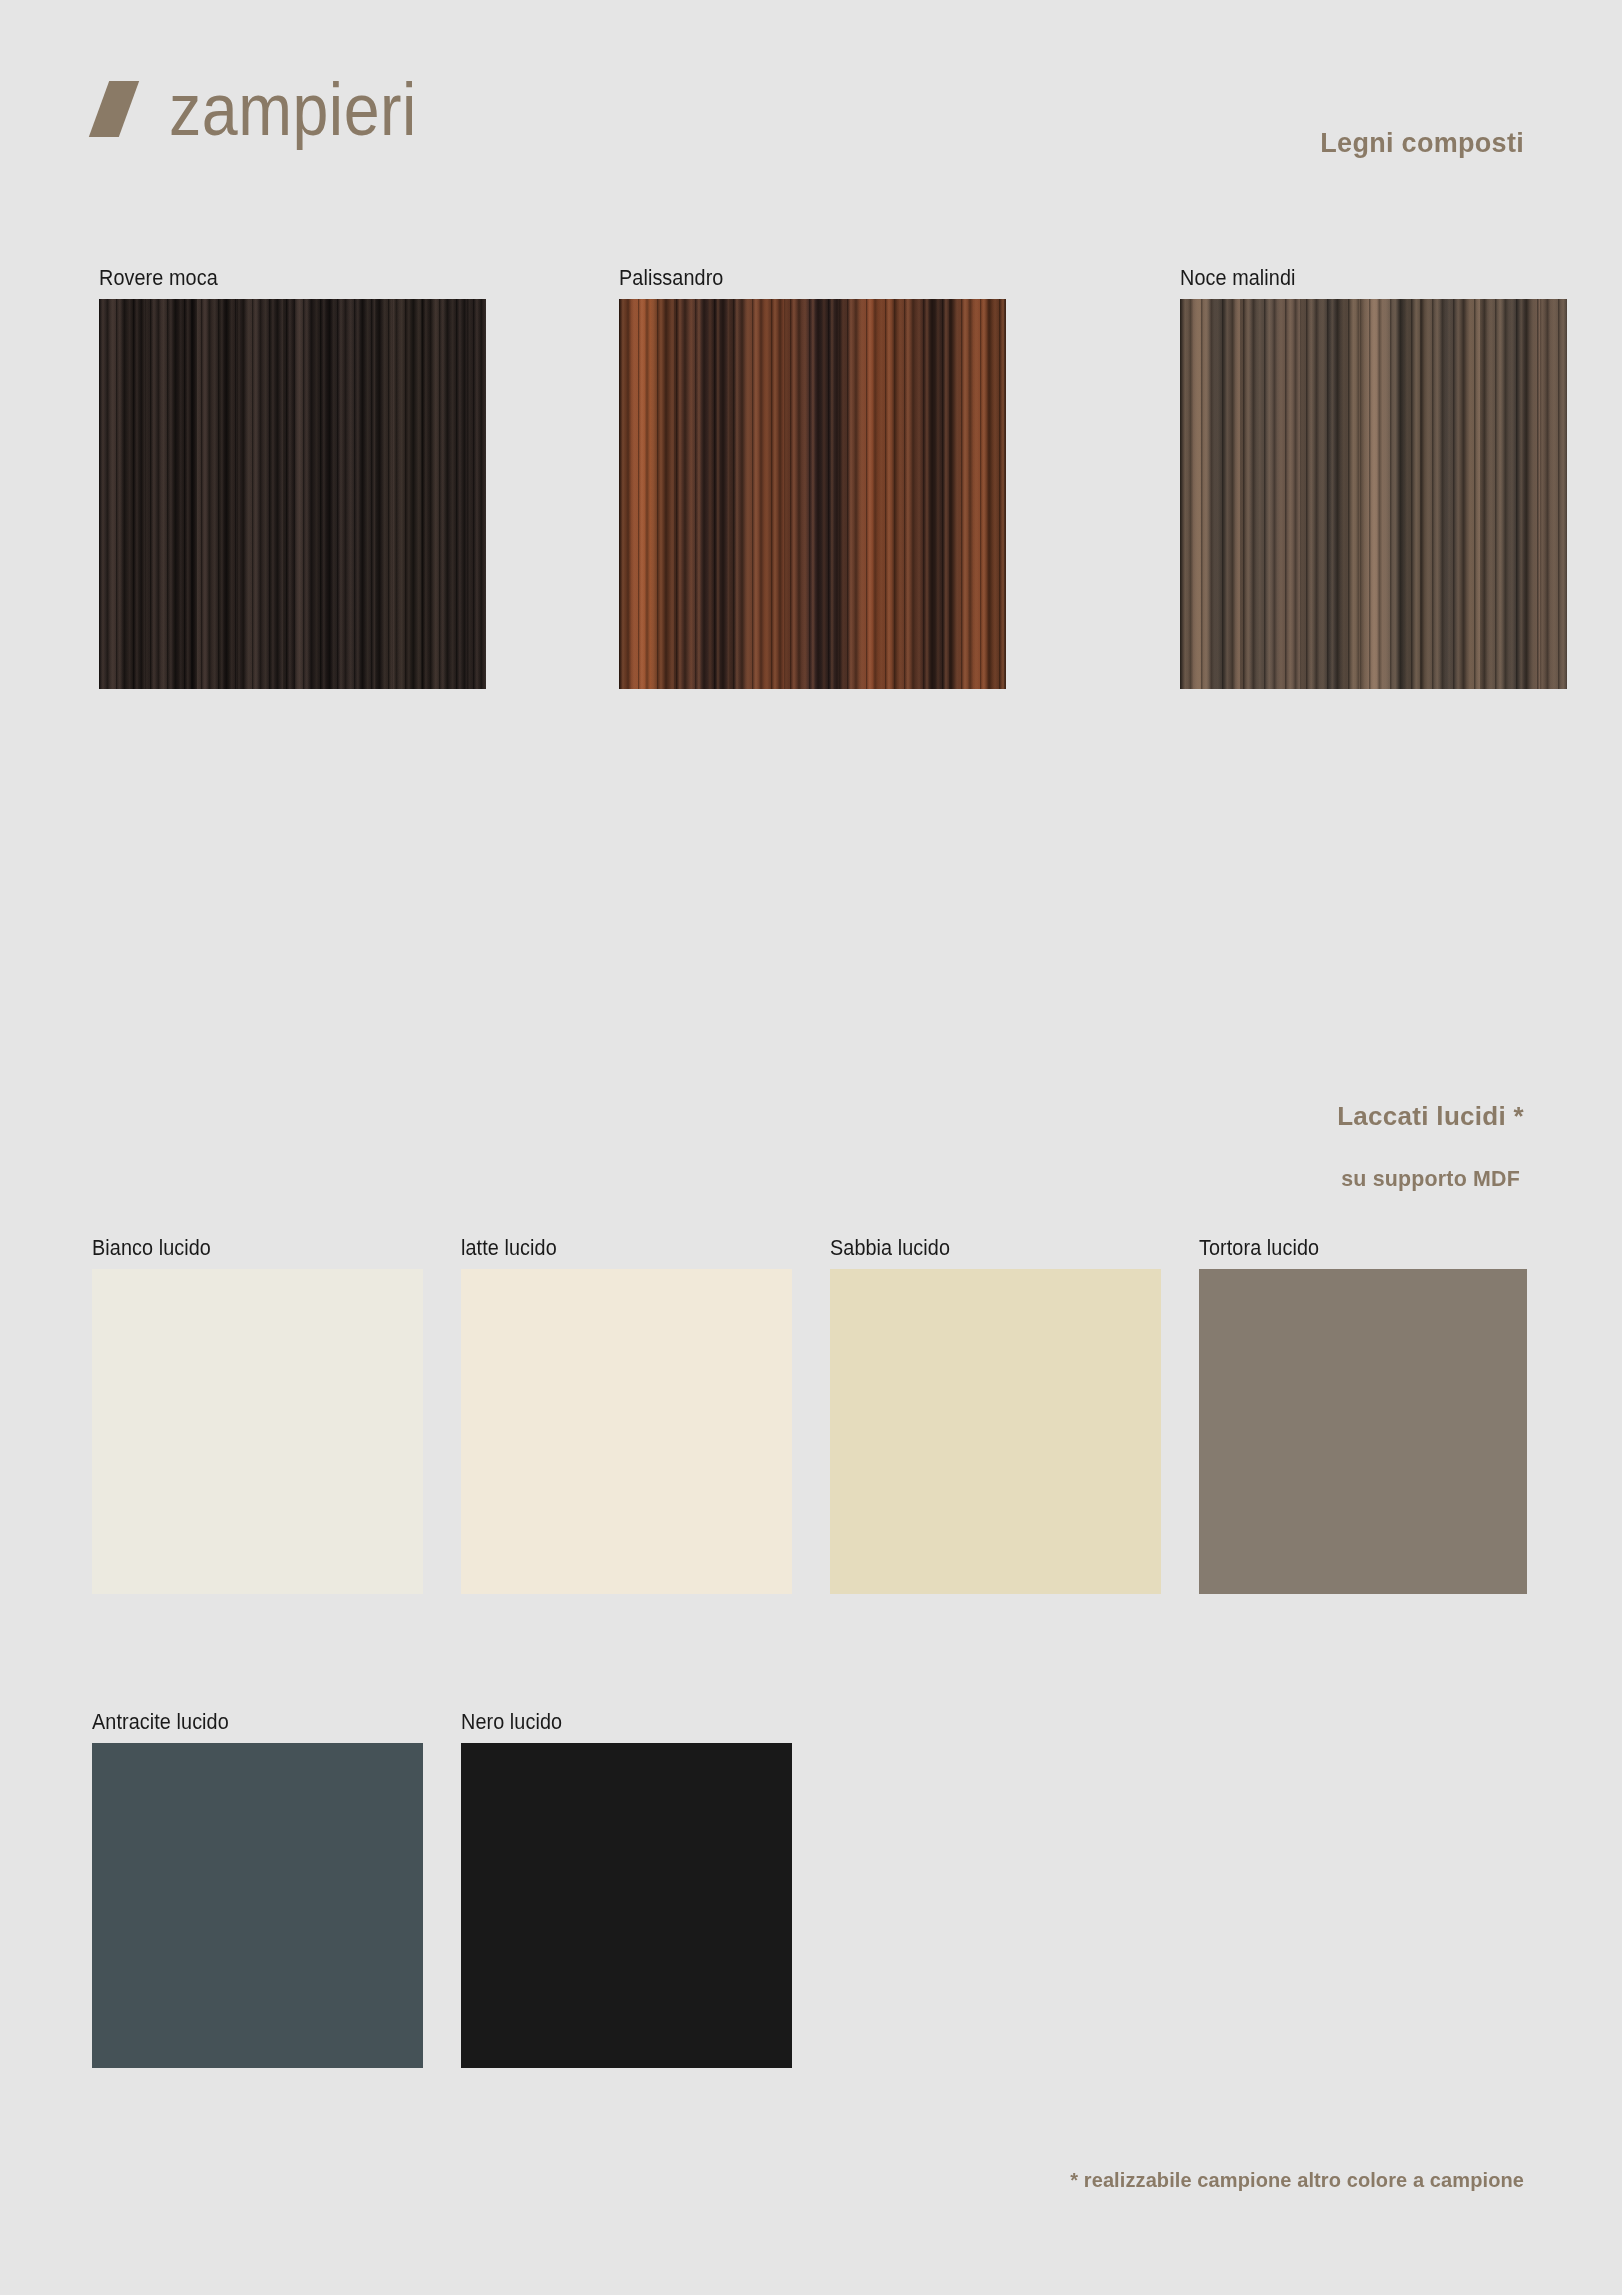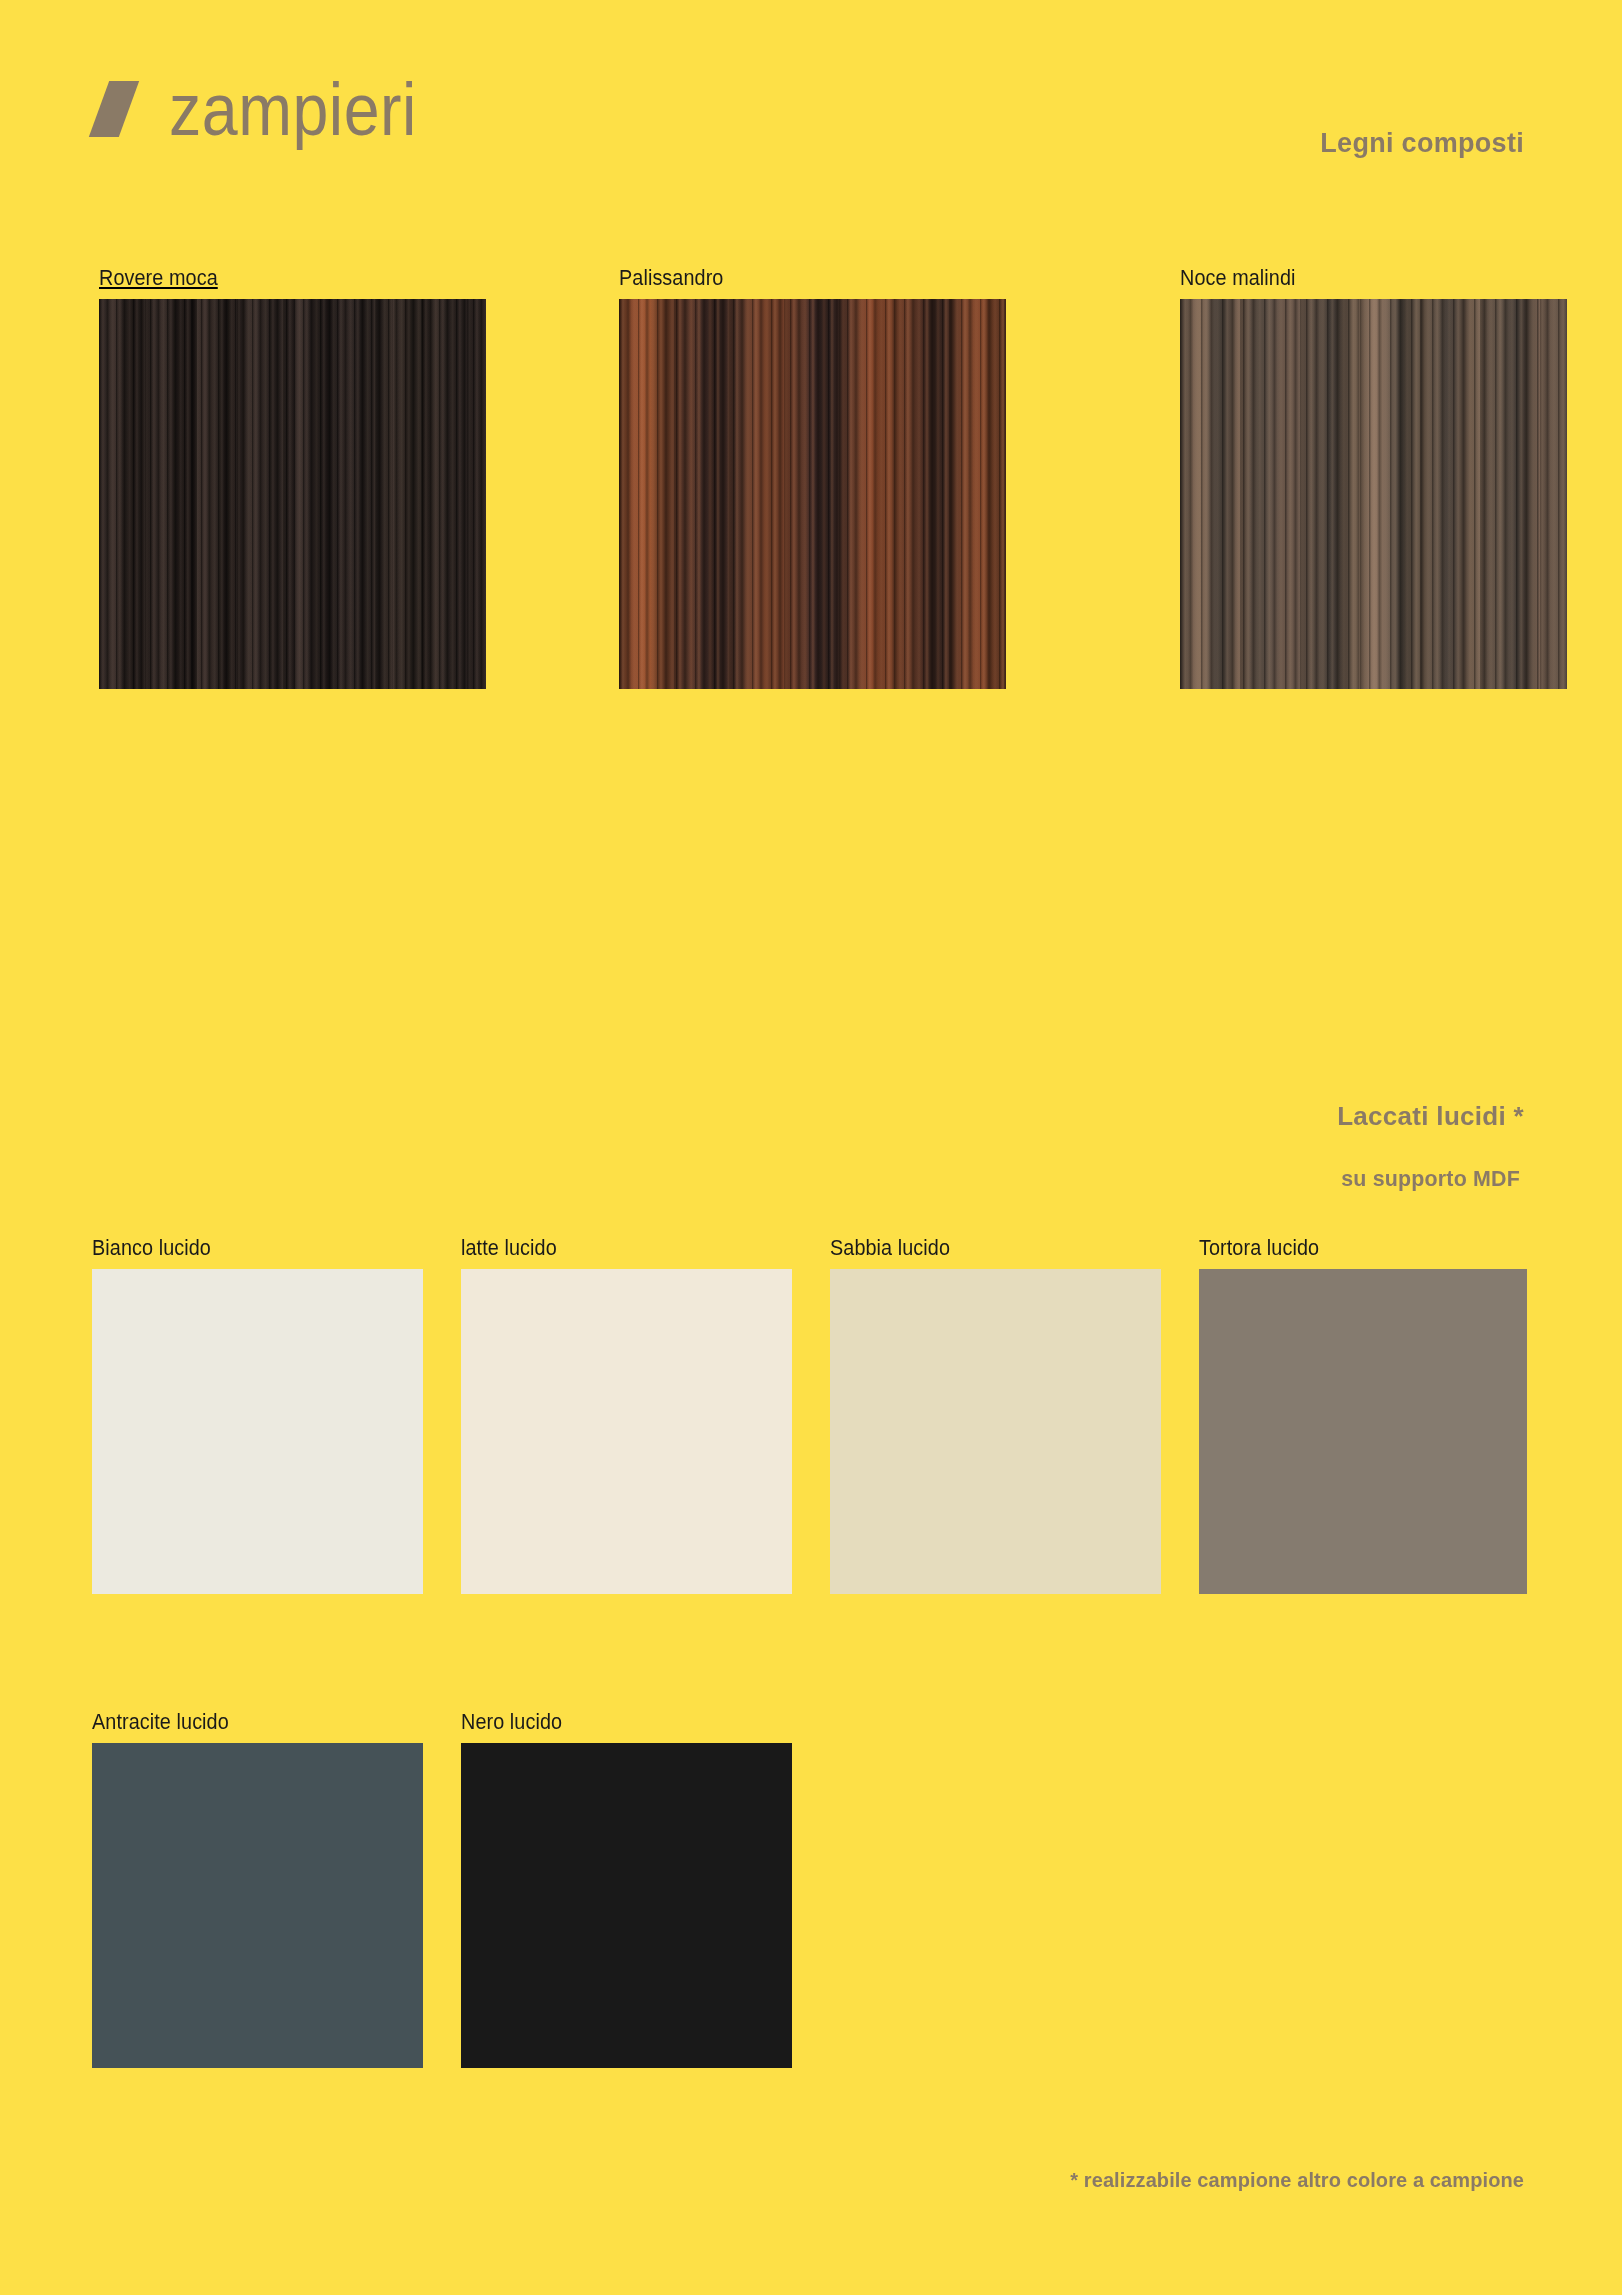--- a/index.html
+++ b/index.html
@@ -11,21 +11,21 @@
     width: 1623px;
     height: 2295px;
     position: relative;
     font-family: "Liberation Sans", sans-serif;
     -webkit-font-smoothing: antialiased;
   }
 
   .page {
     position: absolute;
     inset: 0;
-    background: #fde047;
+    background: #e5e5e5;
   }
 
   
   .header {
     position: absolute;
     left: 0;
     top: 0;
     width: 1623px;
     height: 214px;
   }
@@ -73,21 +73,21 @@
     position: absolute;
     left: 99px;
     top: 265px;
     width: 1430px;
     height: 429px;
   }
   .wood-item {
     position: absolute;
     top: 0;
   }
-  .wood-item.i0 { left: 0px; text-decoration: underline; }
+  .wood-item.i0 { left: 0px; }
   .wood-item.i1 { left: 520px; }
   .wood-item.i2 { left: 1041px; padding-left: 40px; }
 
   .swatch-label {
     font-size: 22px;
     font-weight: normal;
     color: #1a1a1a;
     letter-spacing: 0.1px;
     white-space: nowrap;
     transform: scaleX(0.9);

